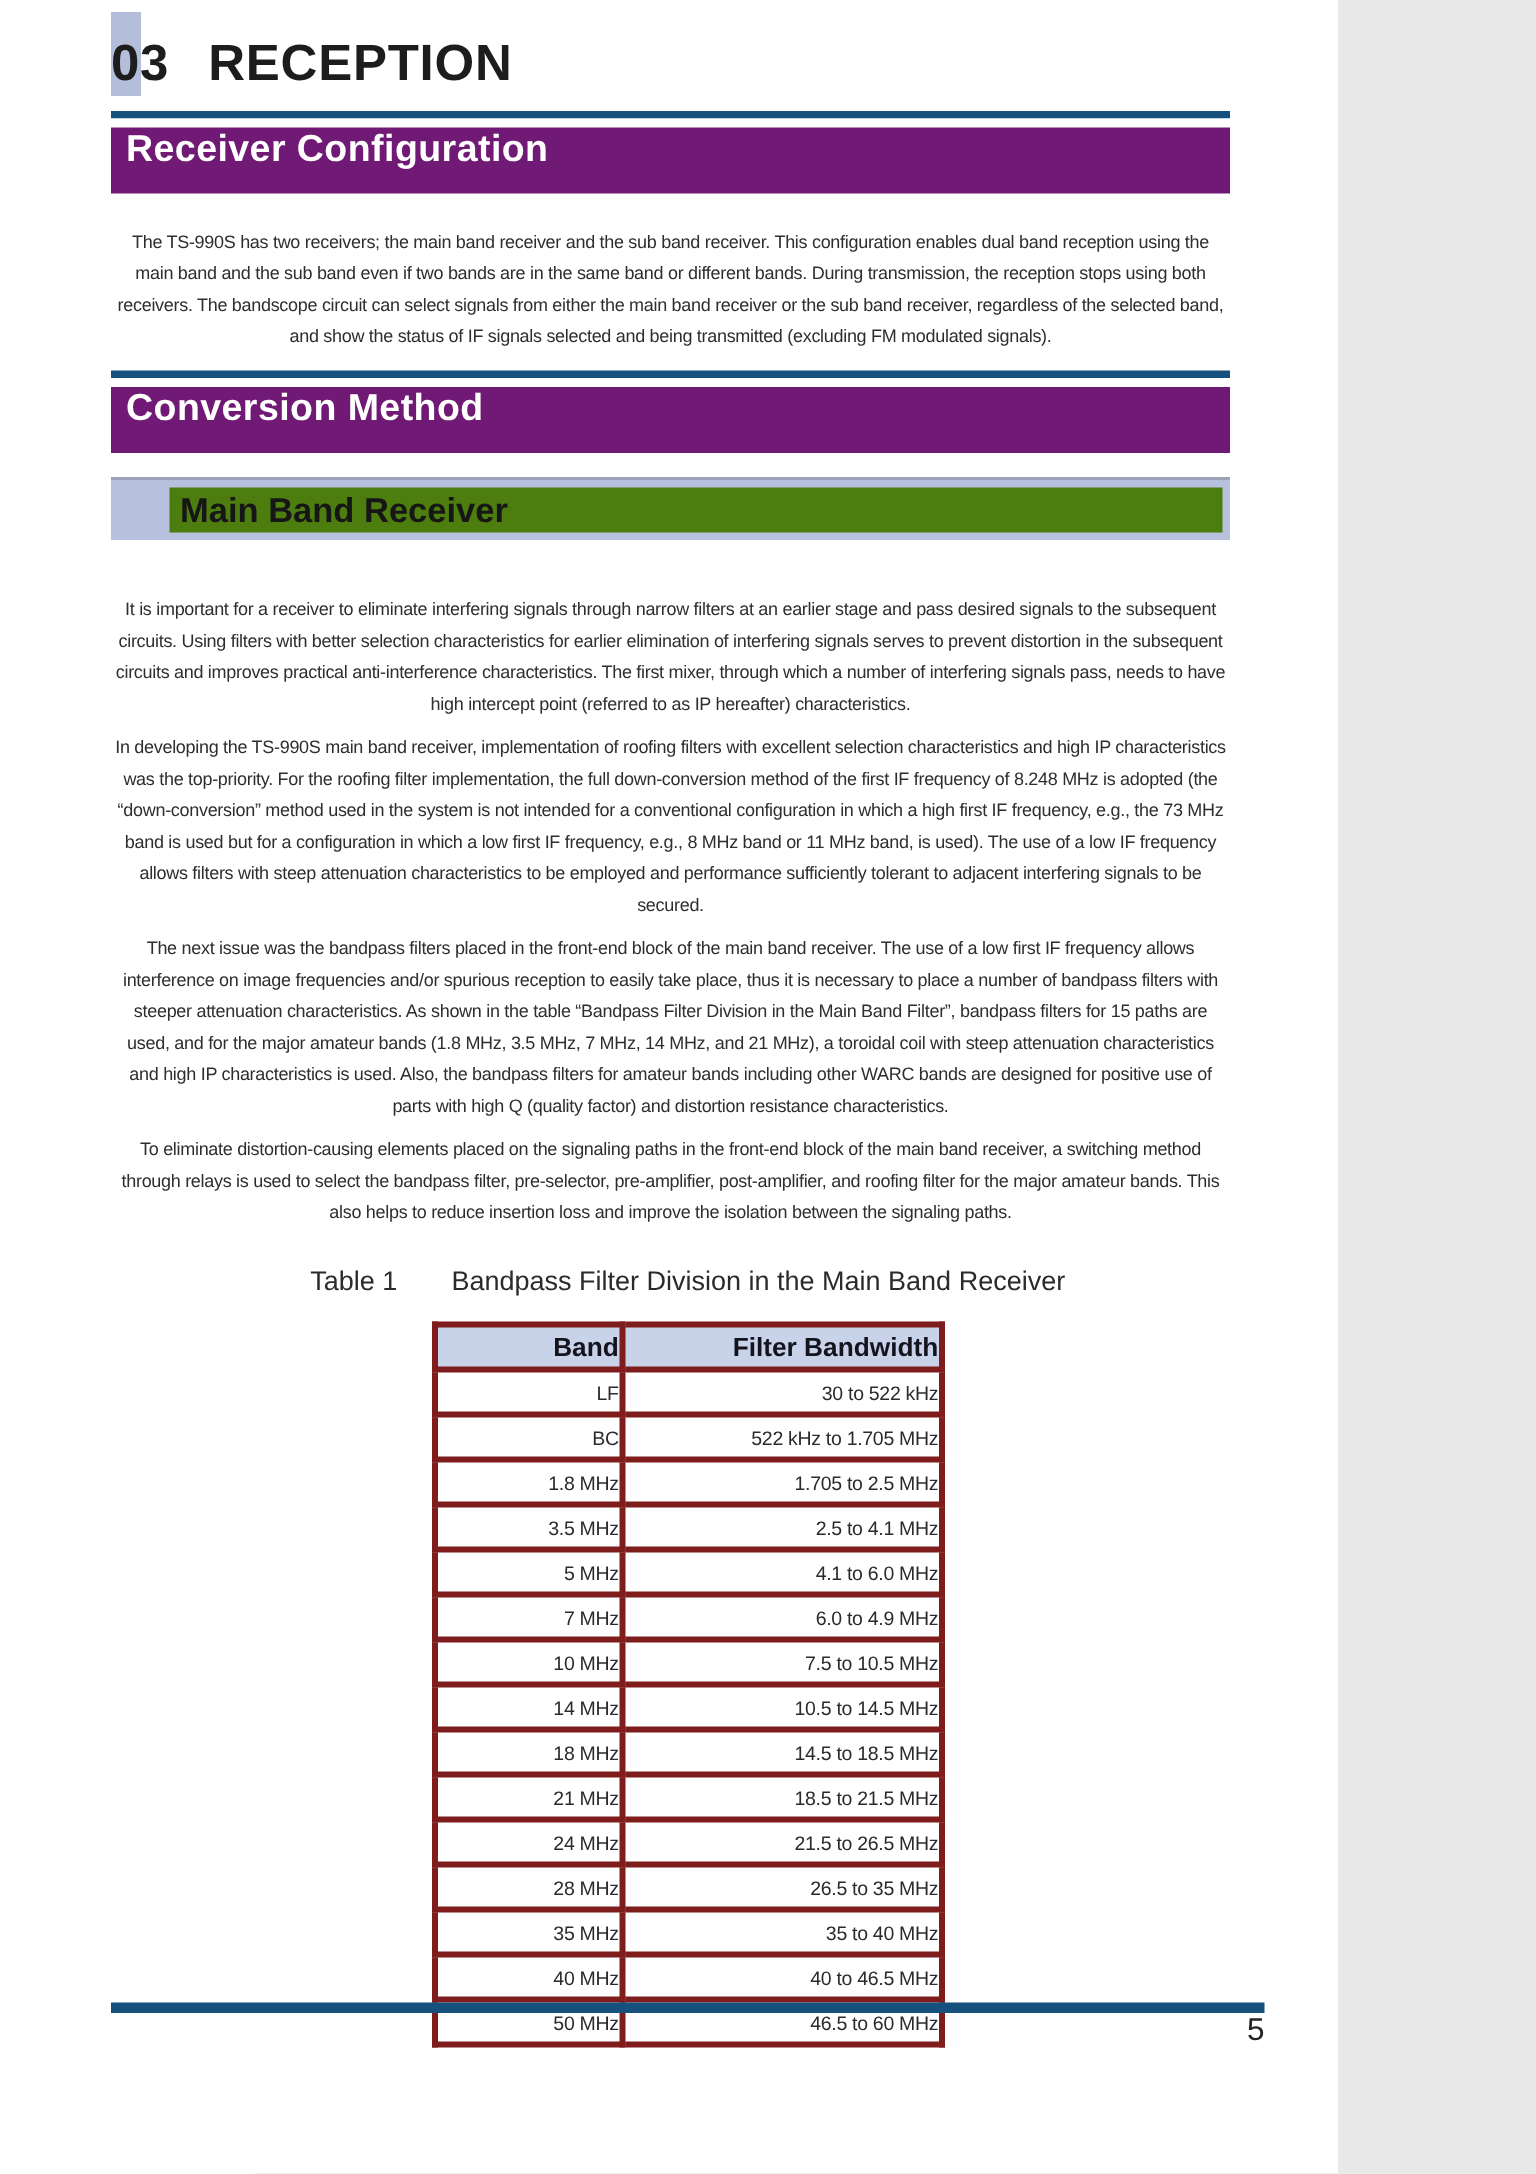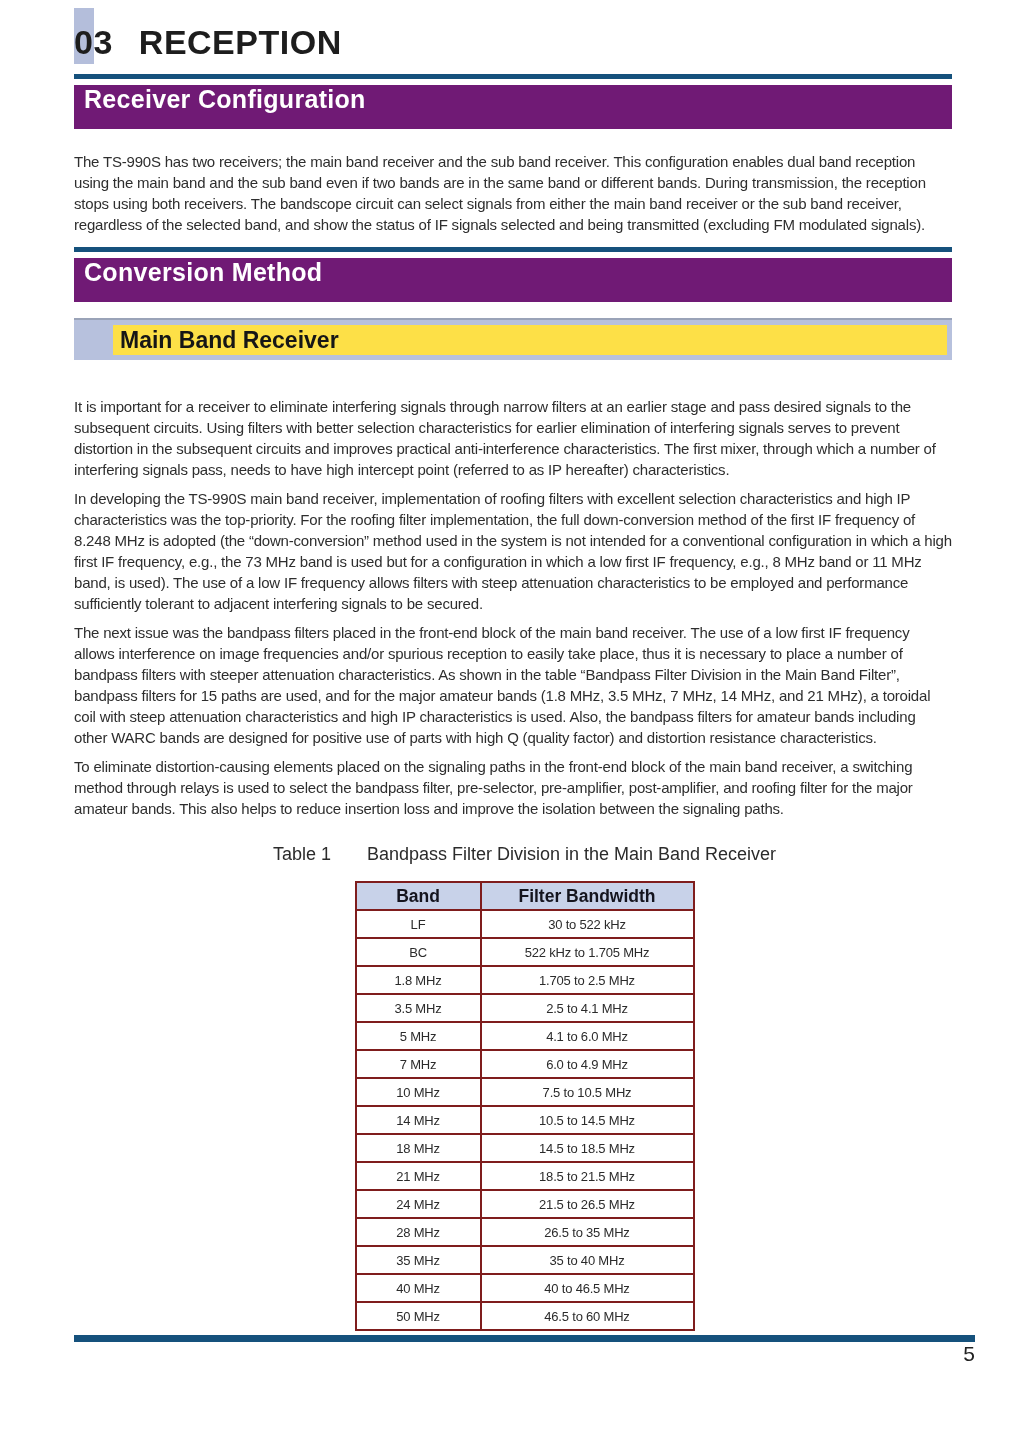--- a/index.html
+++ b/index.html
@@ -1,18 +1,18 @@
 <!DOCTYPE html>
 <html><head>
 <meta charset="utf-8">
 <style>
   html, body { margin: 0; padding: 0; background: #e8e8e8; }
   .page {
     position: relative;
-    width: 1024px;
+    width: 892px;
     height: 1449px;
     background: #ffffff;
     box-sizing: border-box;
     padding: 0 72px 0 74px;
     overflow: hidden;
     font-family: "Liberation Sans", sans-serif;
     color: #2e2e2e;
   }
 
   
@@ -65,40 +65,40 @@
   
   .subbanner {
     margin-top: 16px;
     background: #b7c1dd;
     border-top: 2px solid #9aa3b8;
     height: 42px;
     box-sizing: border-box;
     padding: 5px 5px 5px 39px;
   }
   .subbanner-inner {
-    background: #fde047;
+    background: #4d7c0f;
     height: 100%;
     display: flex;
     align-items: center;
     padding-left: 7px;
   }
   .subbanner-inner span {
     font-size: 23px;
     font-weight: bold;
     color: #161616;
   }
 
   
   .body-text {
     margin: 0 0 8px 0;
-    font-size: 15px;
+    font-size: 12px;
     line-height: 21px;
     letter-spacing: -0.2px;
     color: #2e2e2e;
-    text-align: left;
+    text-align: center;
   }
   .first-para { margin-top: 22px; }
   .para-block { margin-top: 36px; }
 
   
   .table-zone {
     position: absolute;
     left: 74px;
     right: 49px;
     top: 844px;
@@ -110,22 +110,22 @@
     font-size: 18px;
     color: #2b2b2b;
     margin-bottom: 16px;
   }
   table.bpf {
     border-collapse: collapse;
     margin: 0 auto;
     table-layout: fixed;
   }
   table.bpf th, table.bpf td {
-    border: 2px solid #7f1d1d;
-    text-align: center;
+    border: 4px solid #7f1d1d;
+    text-align: right;
     vertical-align: middle;
     padding: 0;
   }
   table.bpf th {
     background: #c8d2e9;
     font-size: 17.5px;
     font-weight: bold;
     color: #14141e;
     height: 26px;
   }

